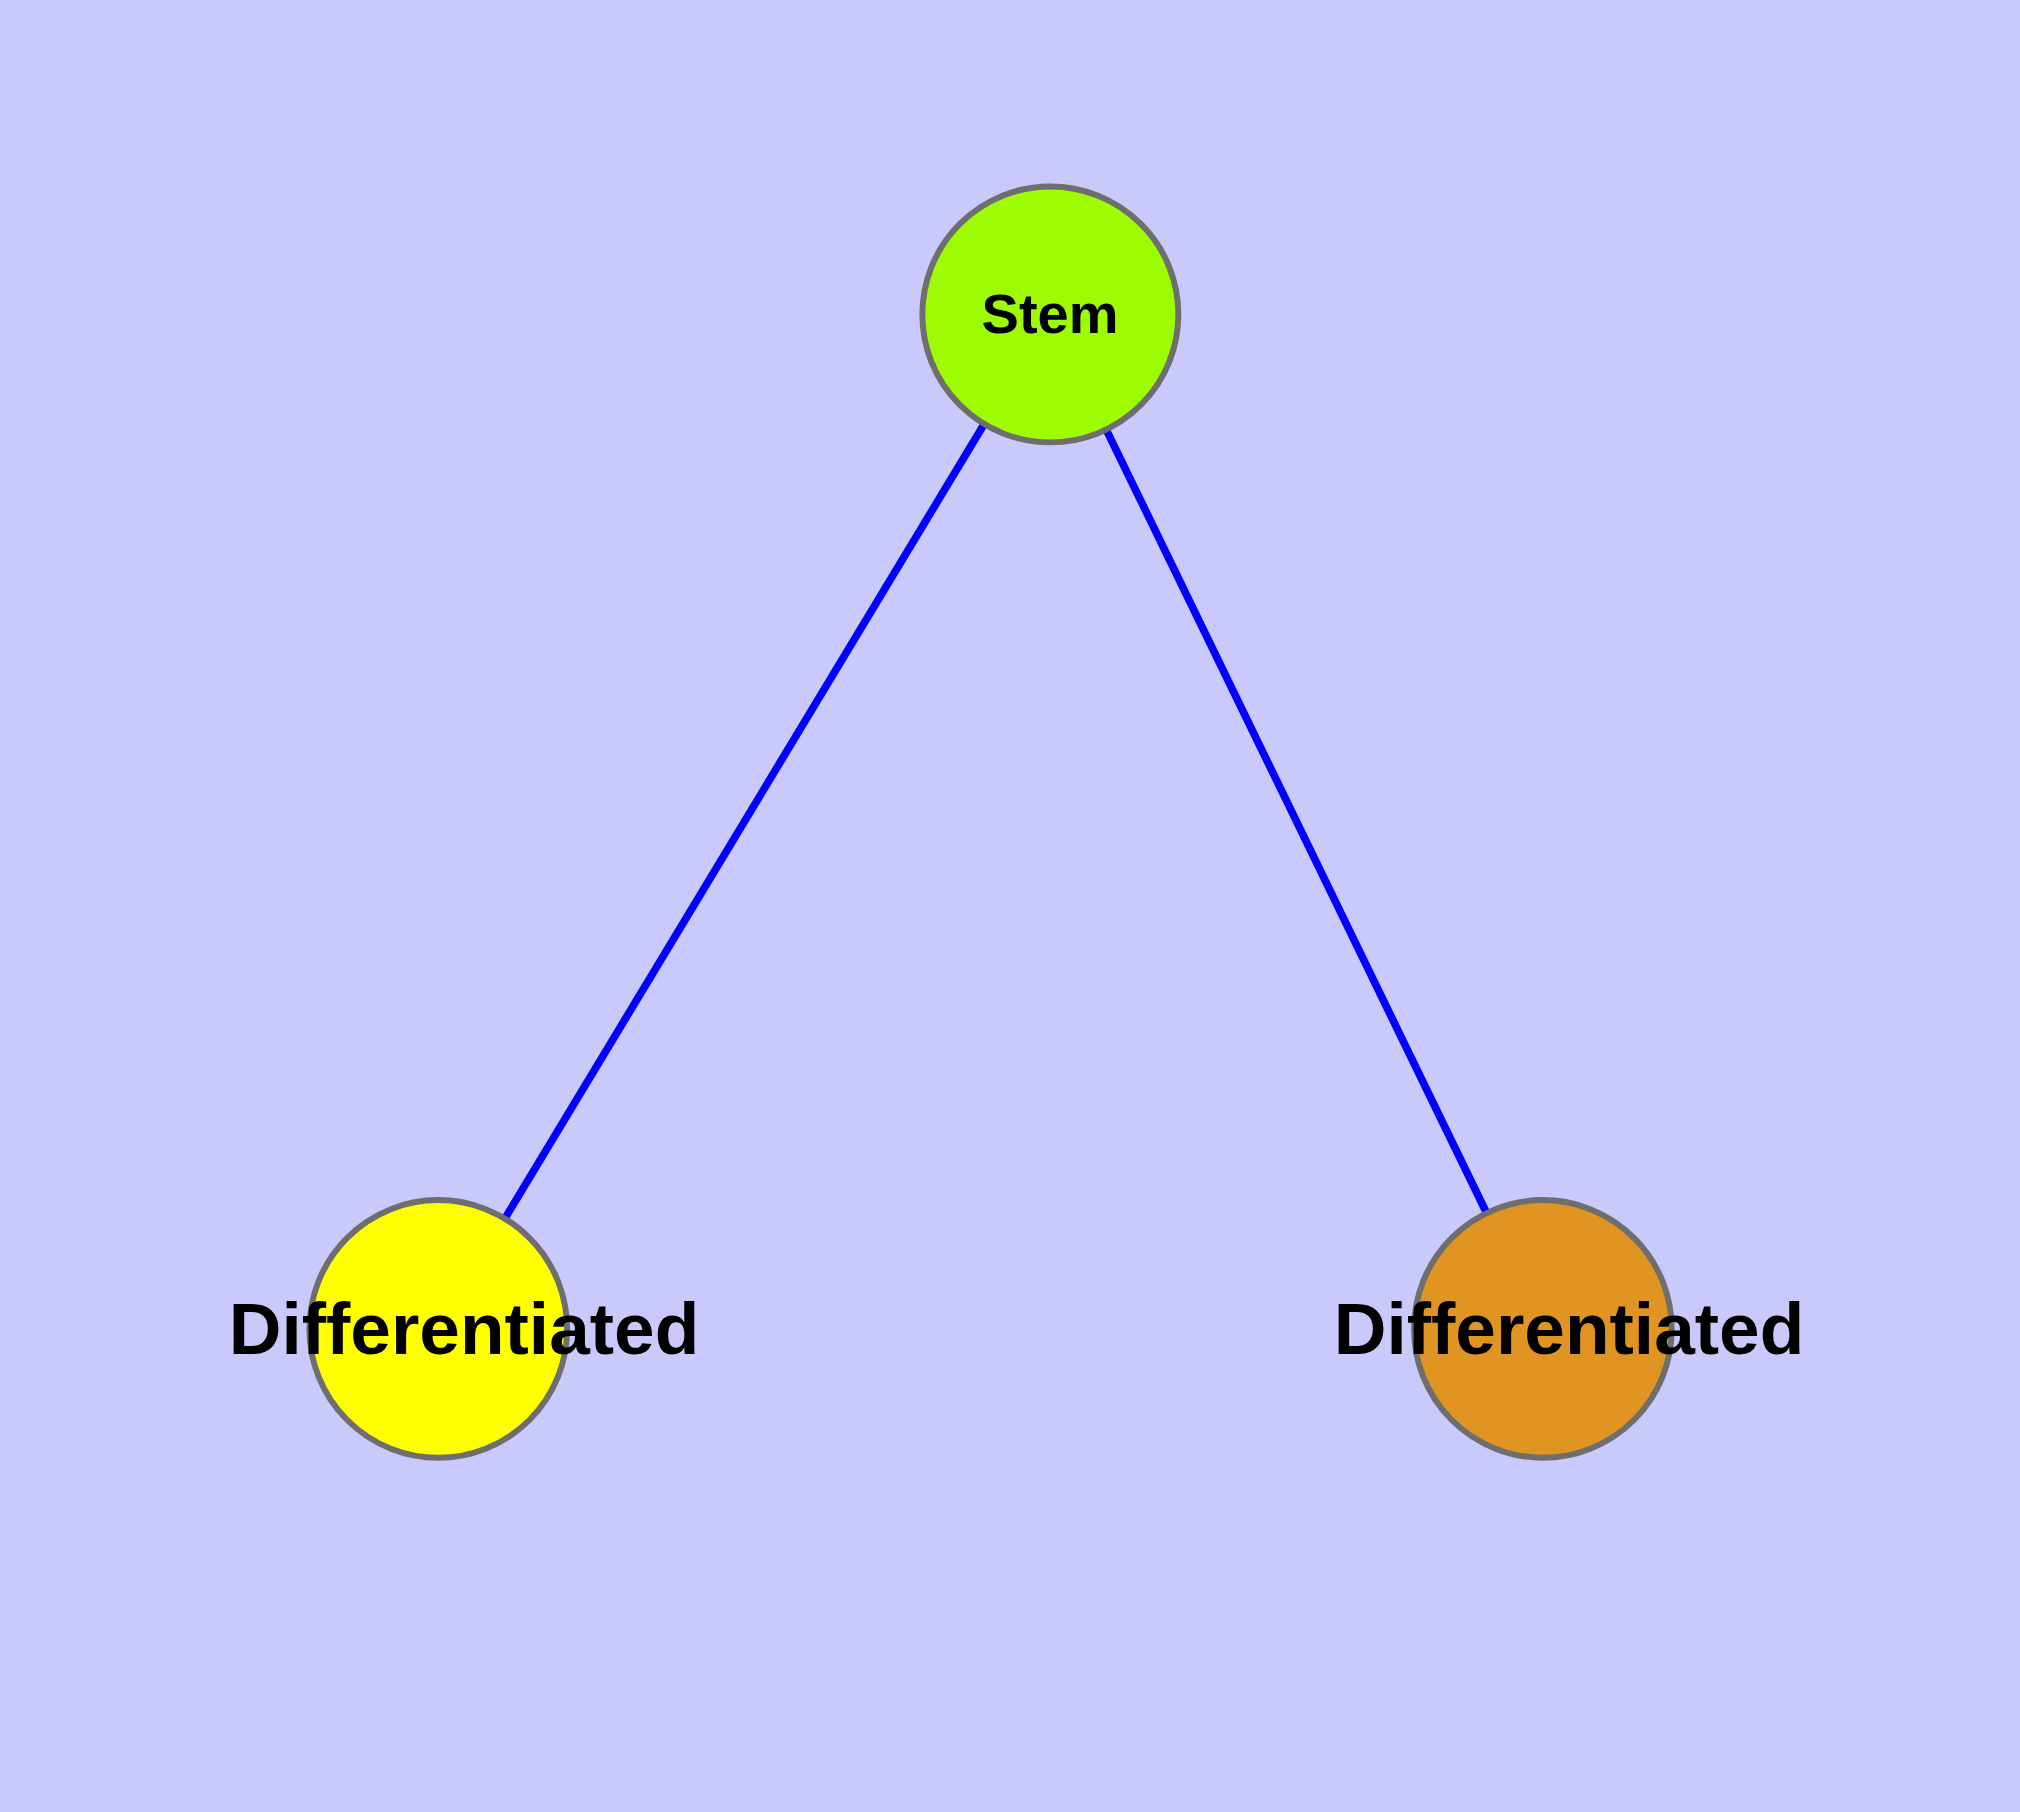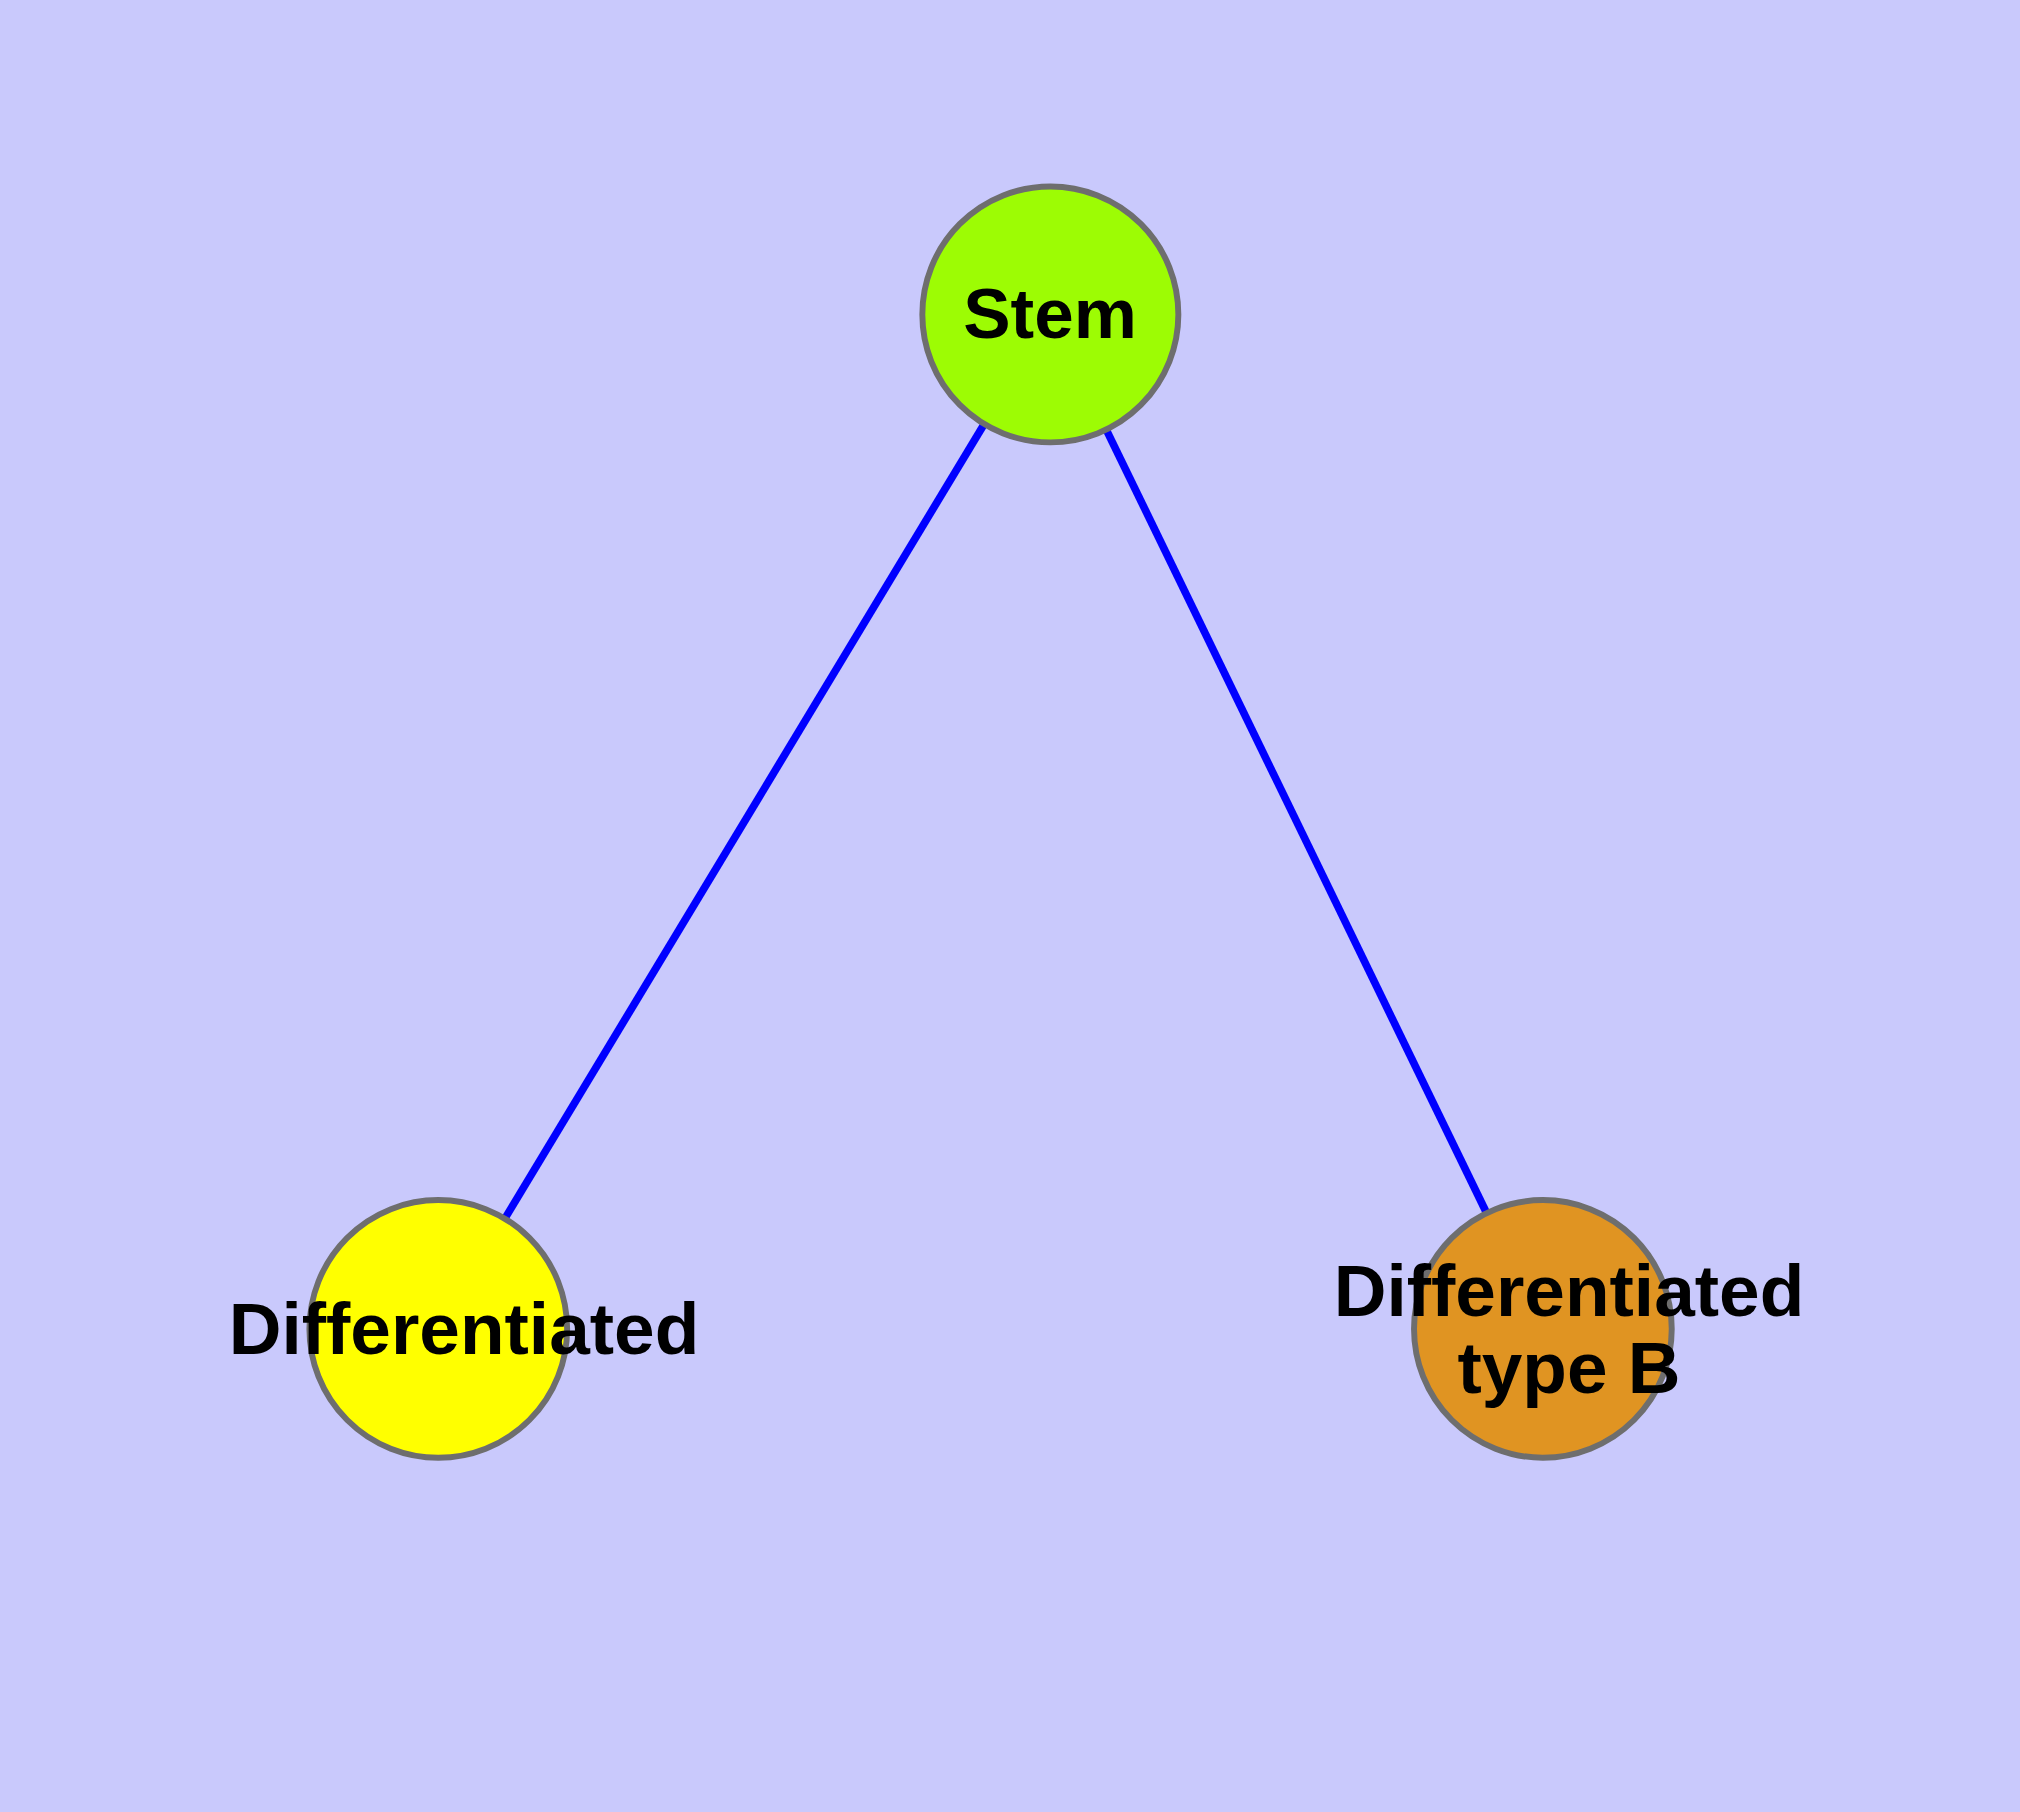--- a/index.html
+++ b/index.html
@@ -42,21 +42,21 @@
     text-align: center;
     color: #000000;
     font-weight: bold;
     font-family: "Liberation Sans", "DejaVu Sans", sans-serif;
     line-height: 1.06;
     white-space: nowrap;
     pointer-events: none;
     user-select: none;
   }
   .node-label.single {
-    font-size: 71px;
+    font-size: 56px;
     text-align: right;
   }
   .node-label.multi {
     font-size: 73px;
     margin-left: 26px;
   }
   .label-line {
     display: block;
   }
 </style>
@@ -80,17 +80,16 @@
 
   <div id="label-layer">
       <div class="node-label single" style="left: 1050px; top: 314px;">
         <span class="label-line">Stem</span>
       </div>
       <div class="node-label multi" style="left: 438px; top: 1329px;">
         <span class="label-line">Differentiated</span>
       </div>
       <div class="node-label multi" style="left: 1543px; top: 1329px;">
         <span class="label-line">Differentiated</span>
-        <span class="label-line">type B</span>
       </div>
     </div>
 </div>
 
 
 </body></html>

